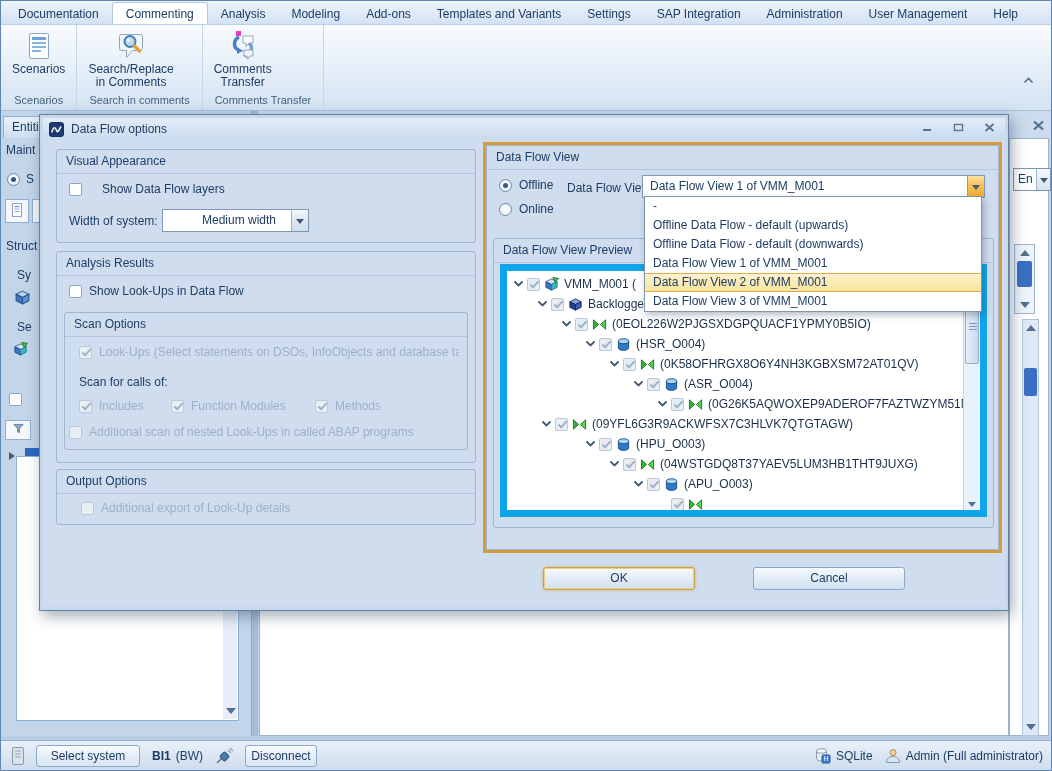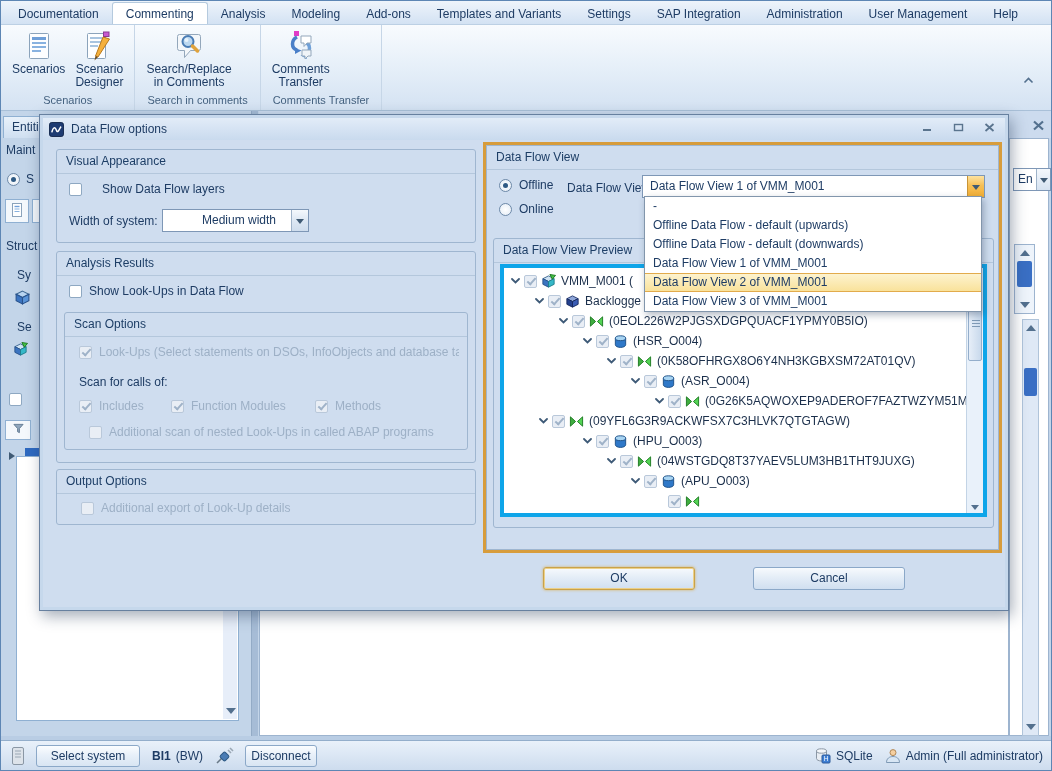--- a/index.html
+++ b/index.html
@@ -80,21 +80,21 @@
        display:flex;align-items:center;justify-content:center;}
   .combo .cbtn.orange{background:linear-gradient(#fde2a0,#f6bf56 45%,#f3ae32);border-left:1px solid #c89437;}
   .arr-dn{width:0;height:0;border:4px solid transparent;border-top:5px solid #3f5a74;margin-top:5px;}
   .hl-box{position:absolute;left:443px;top:27px;width:519px;height:411px;border:3px solid #d79c3c;}
   .dfv-group{position:absolute;left:0;top:0;right:0;bottom:0;border:1px solid #9fb6d0;}
   .btn{position:absolute;width:152px;height:23px;border:1px solid #8ba8c8;border-radius:3px;text-align:center;
        line-height:21px;background:linear-gradient(#f7fafd,#e4edf7 45%,#d0dff0);color:#1e3c64;}
   .btn.focus{border-color:#c9a24a;box-shadow:0 0 0 1px #ecd089 inset,0 0 3px #d9b35e;}
   
   .treebox{position:absolute;left:6px;top:25px;width:487px;height:253px;background:#fff;
-       border:4px solid #0ea5e9;overflow:hidden;padding-top:3px;}
+       border:7px solid #0ea5e9;overflow:hidden;padding-top:3px;}
   .trow{display:flex;align-items:center;height:20px;white-space:nowrap;}
   .texp{width:14px;margin-right:2px;display:flex;align-items:center;justify-content:center;flex:0 0 auto;}
   .tcb{margin-right:4px;}
   .ticon{width:15px;height:15px;margin-right:5px;flex:0 0 auto;}
   .tlabel{color:#1b2f4b;}
   .vscroll{position:absolute;right:0;top:0;bottom:0;width:17px;background:#e9f1fa;border-left:1px solid #c3d4e6;}
   .vscroll .tri-up{position:absolute;left:3px;top:4px;}
   .vscroll .thumb{position:absolute;left:1px;top:17px;width:14px;height:76px;background:linear-gradient(90deg,#e6eef8,#c8d9ec);
        border:1px solid #94aecb;border-radius:2px;}
   .vscroll .grip{position:absolute;left:3px;top:34px;width:8px;height:8px;
@@ -142,35 +142,20 @@
                 <svg width="32" height="32" viewBox="0 0 32 32">
                   <rect x="6.5" y="3.5" width="19" height="25" rx="1" fill="#fdfeff" stroke="#8ba3bb"></rect>
                   <rect x="9" y="7" width="14" height="3" fill="#6f9fd8"></rect>
                   <rect x="9" y="12" width="14" height="2" fill="#88b2e0"></rect>
                   <rect x="9" y="16" width="14" height="2" fill="#88b2e0"></rect>
                   <rect x="9" y="20" width="9" height="2" fill="#88b2e0"></rect>
                 </svg>
               </div>
               <div class="rlbl">Scenarios</div>
             </div>
-            <div class="rbtn">
-              <div class="ricon">
-                <svg width="32" height="32" viewBox="0 0 32 32">
-                  <rect x="4.5" y="3.5" width="18" height="25" rx="1" fill="#fdfeff" stroke="#8ba3bb"></rect>
-                  <rect x="7" y="7" width="12" height="2" fill="#a8c4e0"></rect>
-                  <rect x="7" y="11" width="12" height="2" fill="#a8c4e0"></rect>
-                  <rect x="7" y="15" width="8" height="2" fill="#a8c4e0"></rect>
-                  <rect x="20.5" y="2" width="5.5" height="4.5" fill="#c85ad0" stroke="#8a3a92"></rect>
-                  <polygon points="20,7 26.5,9 15,27 12.5,26 20,7" fill="#f5b03c" stroke="#b87a1e"></polygon>
-                  <polygon points="15,27 12.5,26 11.5,30.5" fill="#6b4a1e"></polygon>
-                </svg>
-              </div>
-              <div class="rlbl">Scenario
-Designer</div>
-            </div>
           </div>
           <div class="rcap">Scenarios</div>
         </div>
         <div class="rgroup">
           <div class="rbtns">
             <div class="rbtn">
               <div class="ricon">
                 <svg width="32" height="32" viewBox="0 0 32 32">
                   <path d="M6.5 4.5 h19 a2 2 0 0 1 2 2 v12 a2 2 0 0 1 -2 2 h-8 l-6 7 v-7 h-5 a2 2 0 0 1 -2 -2 v-12 a2 2 0 0 1 2 -2 z" fill="#f4f7fa" stroke="#93a7bb"></path>
                   <circle cx="15" cy="11.5" r="5.5" fill="#bcd8f0" stroke="#4a7cb4" stroke-width="2"></circle>
@@ -348,21 +333,21 @@
             </span>
             <span class="cbrow" style="left: 106px; top: 86px;">
               <span class="cb dis on"></span>
               <span class="lbl dis">Function Modules</span>
             </span>
             <span class="cbrow" style="left: 250px; top: 86px;">
               <span class="cb dis on"></span>
               <span class="lbl dis">Methods</span>
             </span>
           </div>
-        <div class="cbrow" style="left:24px;top:112px;">
+        <div class="cbrow" style="left:4px;top:112px;">
           <span class="cb dis"></span>
           <span class="lbl dis">Additional scan of nested Look-Ups in called ABAP programs</span>
         </div>
       </div>
     </div>
 
     <div class="group" style="left:16px;top:354px;width:420px;height:56px;">
       <div class="gtitle">Output Options</div>
       <div class="cbrow" style="left:24px;top:31px;">
         <span class="cb dis"></span>

